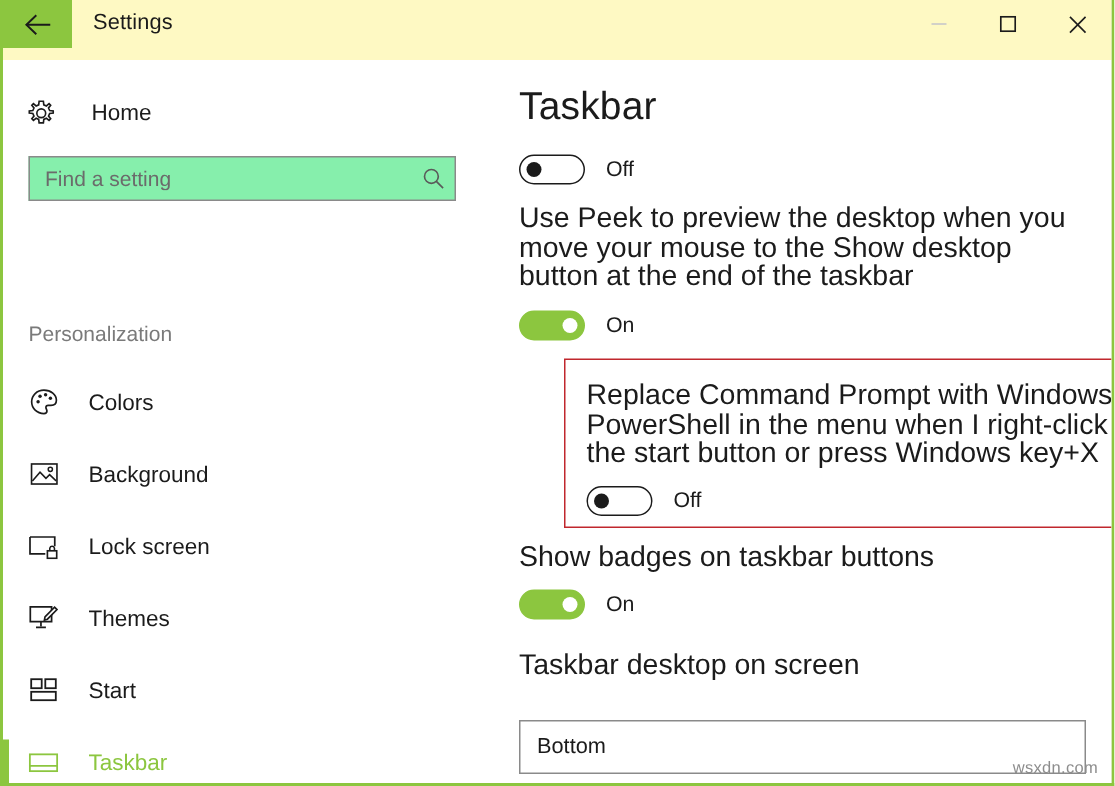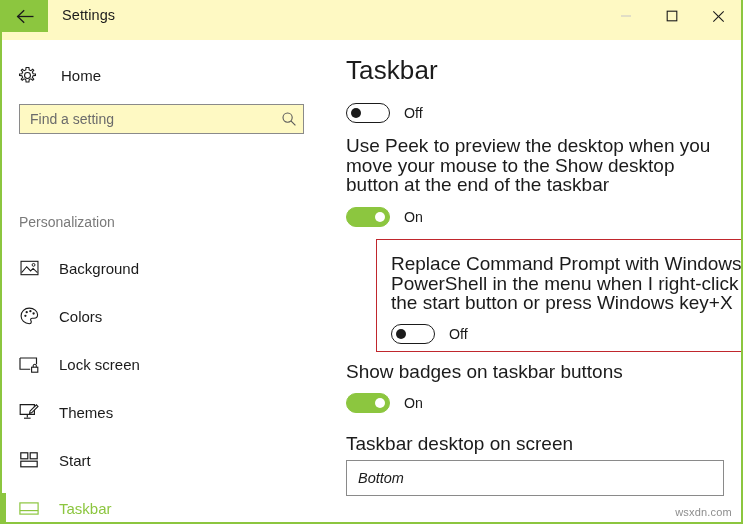--- a/index.html
+++ b/index.html
@@ -99,21 +99,21 @@
     margin-left: 17px;
   }
 
   .searchbox {
     position: absolute;
     left: 17px;
     top: 64px;
     width: 285px;
     height: 30px;
     border: 1px solid #8a8a8a;
-    background: #fef9c3;
+    background: #86efac;
     box-sizing: border-box;
     display: flex;
     align-items: center;
     cursor: text;
   }
   .searchbox input {
     flex: 1;
     border: none;
     outline: none;
     background: transparent;
@@ -289,30 +289,29 @@
   }
   .block-badges .toggle-row { margin-top: 11px; }
 
   .block-location {
     position: absolute;
     left: 19px;
     top: 394px;
     width: 378px;
   }
   .dropdown {
-    margin-top: 6px;
+    margin-top: 26px;
     width: 378px;
     height: 36px;
     border: 1px solid #8a8a8a;
     box-sizing: border-box;
     background: #ffffff;
     display: flex;
     align-items: center;
     cursor: pointer;
-    font-style: italic;
   }
   .dropdown .dd-value {
     font-size: 14.5px;
     color: #1b1b1b;
     padding-left: 11px;
   }
 
   .watermark {
     position: absolute;
     right: 9px;
@@ -381,41 +380,41 @@
       </span>
     </div>
 
     <div class="section-label">Personalization</div>
 
     <div class="navlist">
 
       <div class="navitem">
         <span class="sel-bar"></span>
         <span class="nav-ico">
-          <svg width="19" height="16" viewBox="0 0 20 17">
-            <rect x="1" y="1.4" width="18" height="14.2" fill="none" stroke="#1b1b1b" stroke-width="1.15"></rect>
-            <path d="M1.6 13.4 L7 7.2 L11.2 11.6 L13.8 9 L18.4 13.4" fill="none" stroke="#1b1b1b" stroke-width="1.1"></path>
-            <circle cx="14.3" cy="5.2" r="1.5" fill="none" stroke="#1b1b1b" stroke-width="1.05"></circle>
-          </svg>
-        </span>
-        <span class="nav-label">Background</span>
-      </div>
-
-      <div class="navitem">
-        <span class="sel-bar"></span>
-        <span class="nav-ico">
           <svg width="19" height="18" viewBox="0 0 19 18">
             <path d="M9.3 1.1 C4.6 1.1 1.1 4.5 1.1 8.9 C1.1 13.3 4.6 16.7 9.3 16.7 C10.6 16.7 11.3 15.9 11.3 15 C11.3 14.1 10.6 13.4 10.6 12.6 C10.6 11.8 11.3 11.2 12.2 11.2 L14 11.2 C16.2 11.2 17.6 9.8 17.6 7.8 C17.6 4.1 14 1.1 9.3 1.1 Z" fill="none" stroke="#1b1b1b" stroke-width="1.12"></path>
             <circle cx="5.4" cy="8.8" r="1.15" fill="#1b1b1b"></circle>
             <circle cx="6.7" cy="5.2" r="1.15" fill="#1b1b1b"></circle>
             <circle cx="10.4" cy="4.2" r="1.15" fill="#1b1b1b"></circle>
             <circle cx="13.6" cy="6.5" r="1.15" fill="#1b1b1b"></circle>
           </svg>
         </span>
         <span class="nav-label">Colors</span>
+      </div>
+
+      <div class="navitem">
+        <span class="sel-bar"></span>
+        <span class="nav-ico">
+          <svg width="19" height="16" viewBox="0 0 20 17">
+            <rect x="1" y="1.4" width="18" height="14.2" fill="none" stroke="#1b1b1b" stroke-width="1.15"></rect>
+            <path d="M1.6 13.4 L7 7.2 L11.2 11.6 L13.8 9 L18.4 13.4" fill="none" stroke="#1b1b1b" stroke-width="1.1"></path>
+            <circle cx="14.3" cy="5.2" r="1.5" fill="none" stroke="#1b1b1b" stroke-width="1.05"></circle>
+          </svg>
+        </span>
+        <span class="nav-label">Background</span>
       </div>
 
       <div class="navitem">
         <span class="sel-bar"></span>
         <span class="nav-ico">
           <svg width="20" height="17" viewBox="0 0 20 17">
             <path d="M1 2 L17.5 2 L17.5 8.2 M1 2 L1 13.2 L11.2 13.2" fill="none" stroke="#1b1b1b" stroke-width="1.15"></path>
             <rect x="12.6" y="11.2" width="6.2" height="5" fill="none" stroke="#1b1b1b" stroke-width="1.1"></rect>
             <path d="M14.2 11.2 L14.2 9.4 A1.6 1.6 0 0 1 17.3 9.4 L17.3 11.2" fill="none" stroke="#1b1b1b" stroke-width="1.05"></path>
           </svg>

